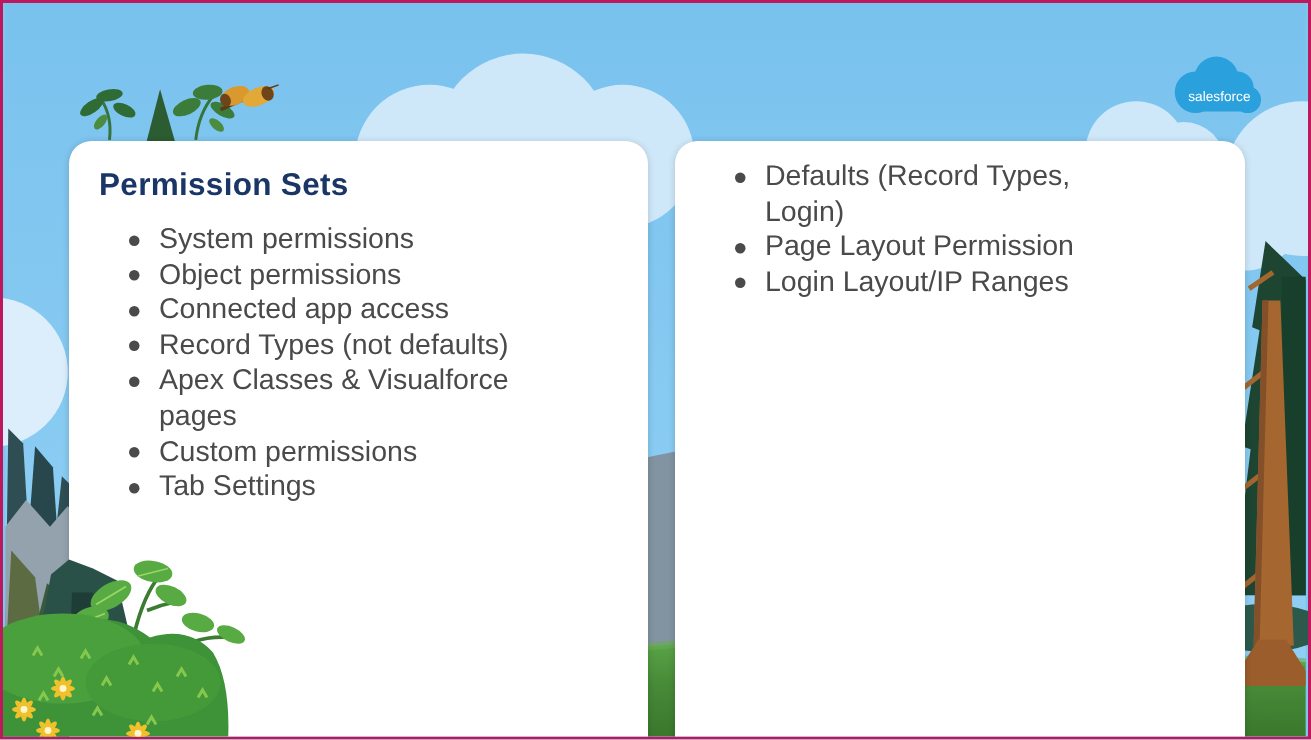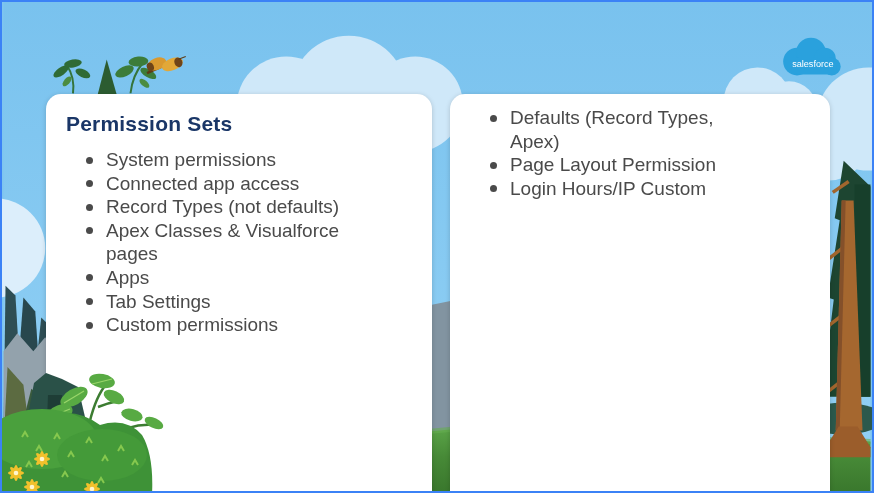--- a/index.html
+++ b/index.html
@@ -1,18 +1,18 @@
 <!DOCTYPE html>
 <html style="--title-navy: #1a3667; --body-gray: #4a4a4a; --salesforce-blue: #2aa1dd; --card-bg: #ffffff; --sky-blue: #7ec5ef; --grass-green: #478a37; --cloud-blue: #cfe8f9;"><head>
 <meta charset="utf-8">
 <style>
   html,body{margin:0;padding:0;background:#e8e8e8;font-family:"Liberation Sans",sans-serif;}
   .stage{
     position:relative;width:874px;height:493px;box-sizing:border-box;
-    border:2px solid #3b82f6;overflow:hidden;background:var(--sky-blue,#7ec5ef);
+    border:2px solid #be185d;overflow:hidden;background:var(--sky-blue,#7ec5ef);
   }
   .bg{position:absolute;left:0;top:0;width:100%;height:100%;z-index:0;}
   .fg{position:absolute;left:0;top:365px;width:175px;height:128px;z-index:3;}
   .card{
     position:absolute;top:92px;height:447px;background:var(--card-bg,#fff);
     border-radius:15px;box-shadow:0 1px 5px rgba(0,0,0,.18);z-index:2;
   }
   .card-left{left:44px;width:386px;}
   .card-right{left:448px;width:380px;}
   .card h2{
@@ -131,36 +131,36 @@
         <rect x="794" y="56" width="46" height="17" rx="8"></rect>
       </g>
       <text x="816" y="66" text-anchor="middle" fill="#ffffff" font-family="Liberation Sans, sans-serif" font-size="9.2">salesforce</text>
     </g>
   </svg>
 
   <div class="card card-left">
     <h2>Permission Sets</h2>
     <ul>
       <li>System permissions</li>
+      <li>Object permissions</li>
       <li>Connected app access</li>
       <li>Record Types (not defaults)</li>
       <li>Apex Classes &amp; Visualforce
 pages</li>
-      <li>Apps</li>
+      <li>Custom permissions</li>
       <li>Tab Settings</li>
-      <li>Custom permissions</li>
     </ul>
   </div>
 
   <div class="card card-right">
     <ul>
       <li>Defaults (Record Types,
-Apex)</li>
+Login)</li>
       <li>Page Layout Permission</li>
-      <li>Login Hours/IP Custom</li>
+      <li>Login Layout/IP Ranges</li>
     </ul>
   </div>
 
   <svg class="fg" viewBox="0 0 175 128" aria-hidden="true">
     <polygon points="20,80 32,16 44,6 60,12 76,20 90,80" fill="#2a5148"></polygon>
     <polygon points="46,28 60,28 66,80 44,80" fill="#1e3d36"></polygon>
     <g fill="none" stroke="#3c7c31" stroke-width="2.5">
       <path d="M86,62 Q92,34 102,20"></path>
       <path d="M110,70 Q128,56 152,58"></path>
       <path d="M96,40 Q106,36 116,34"></path>

